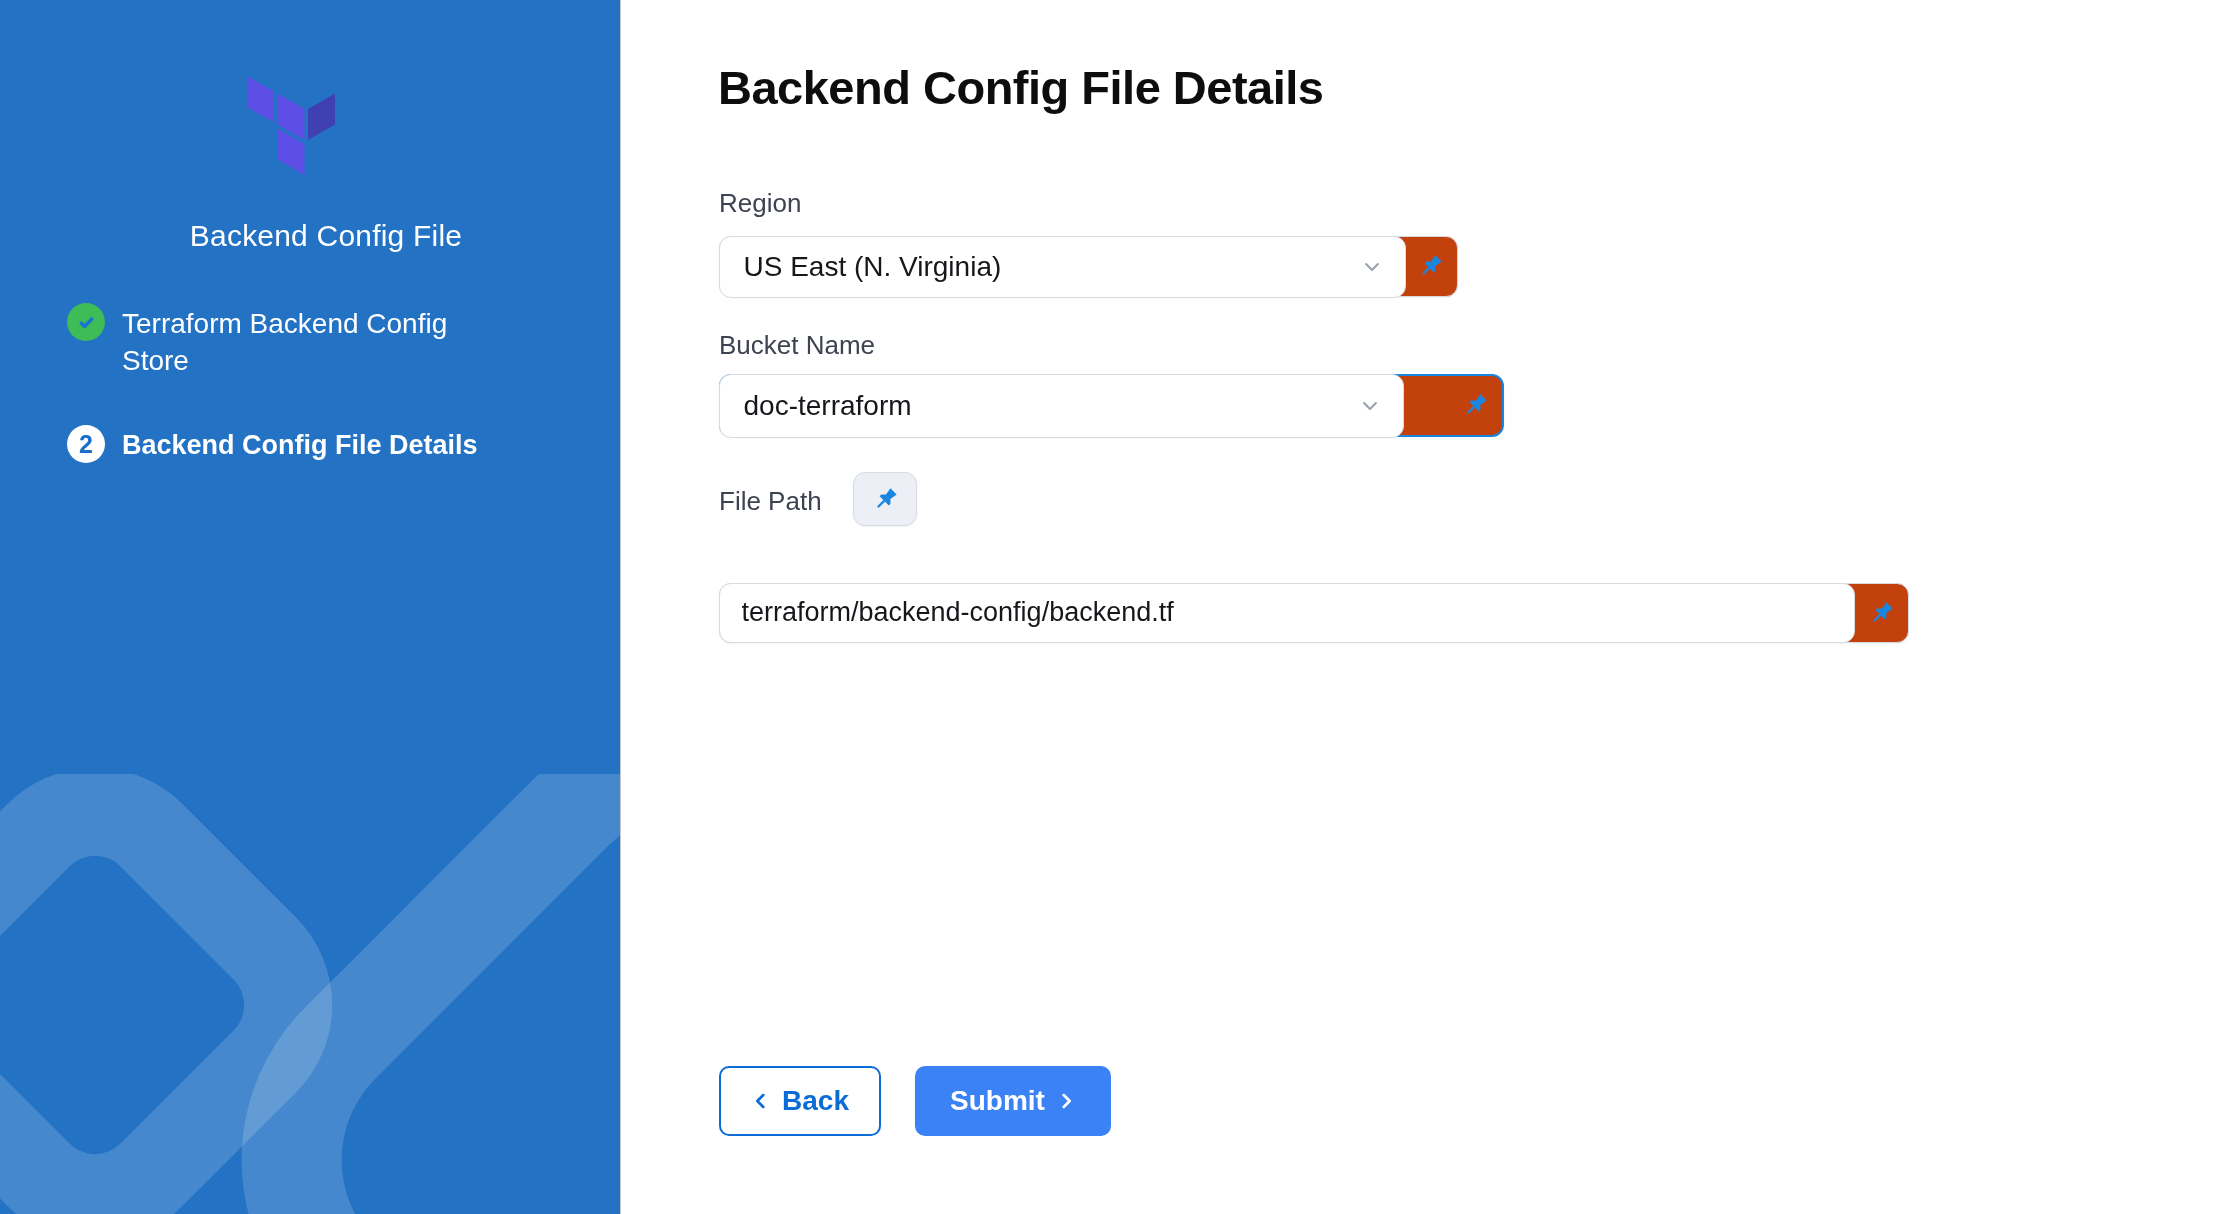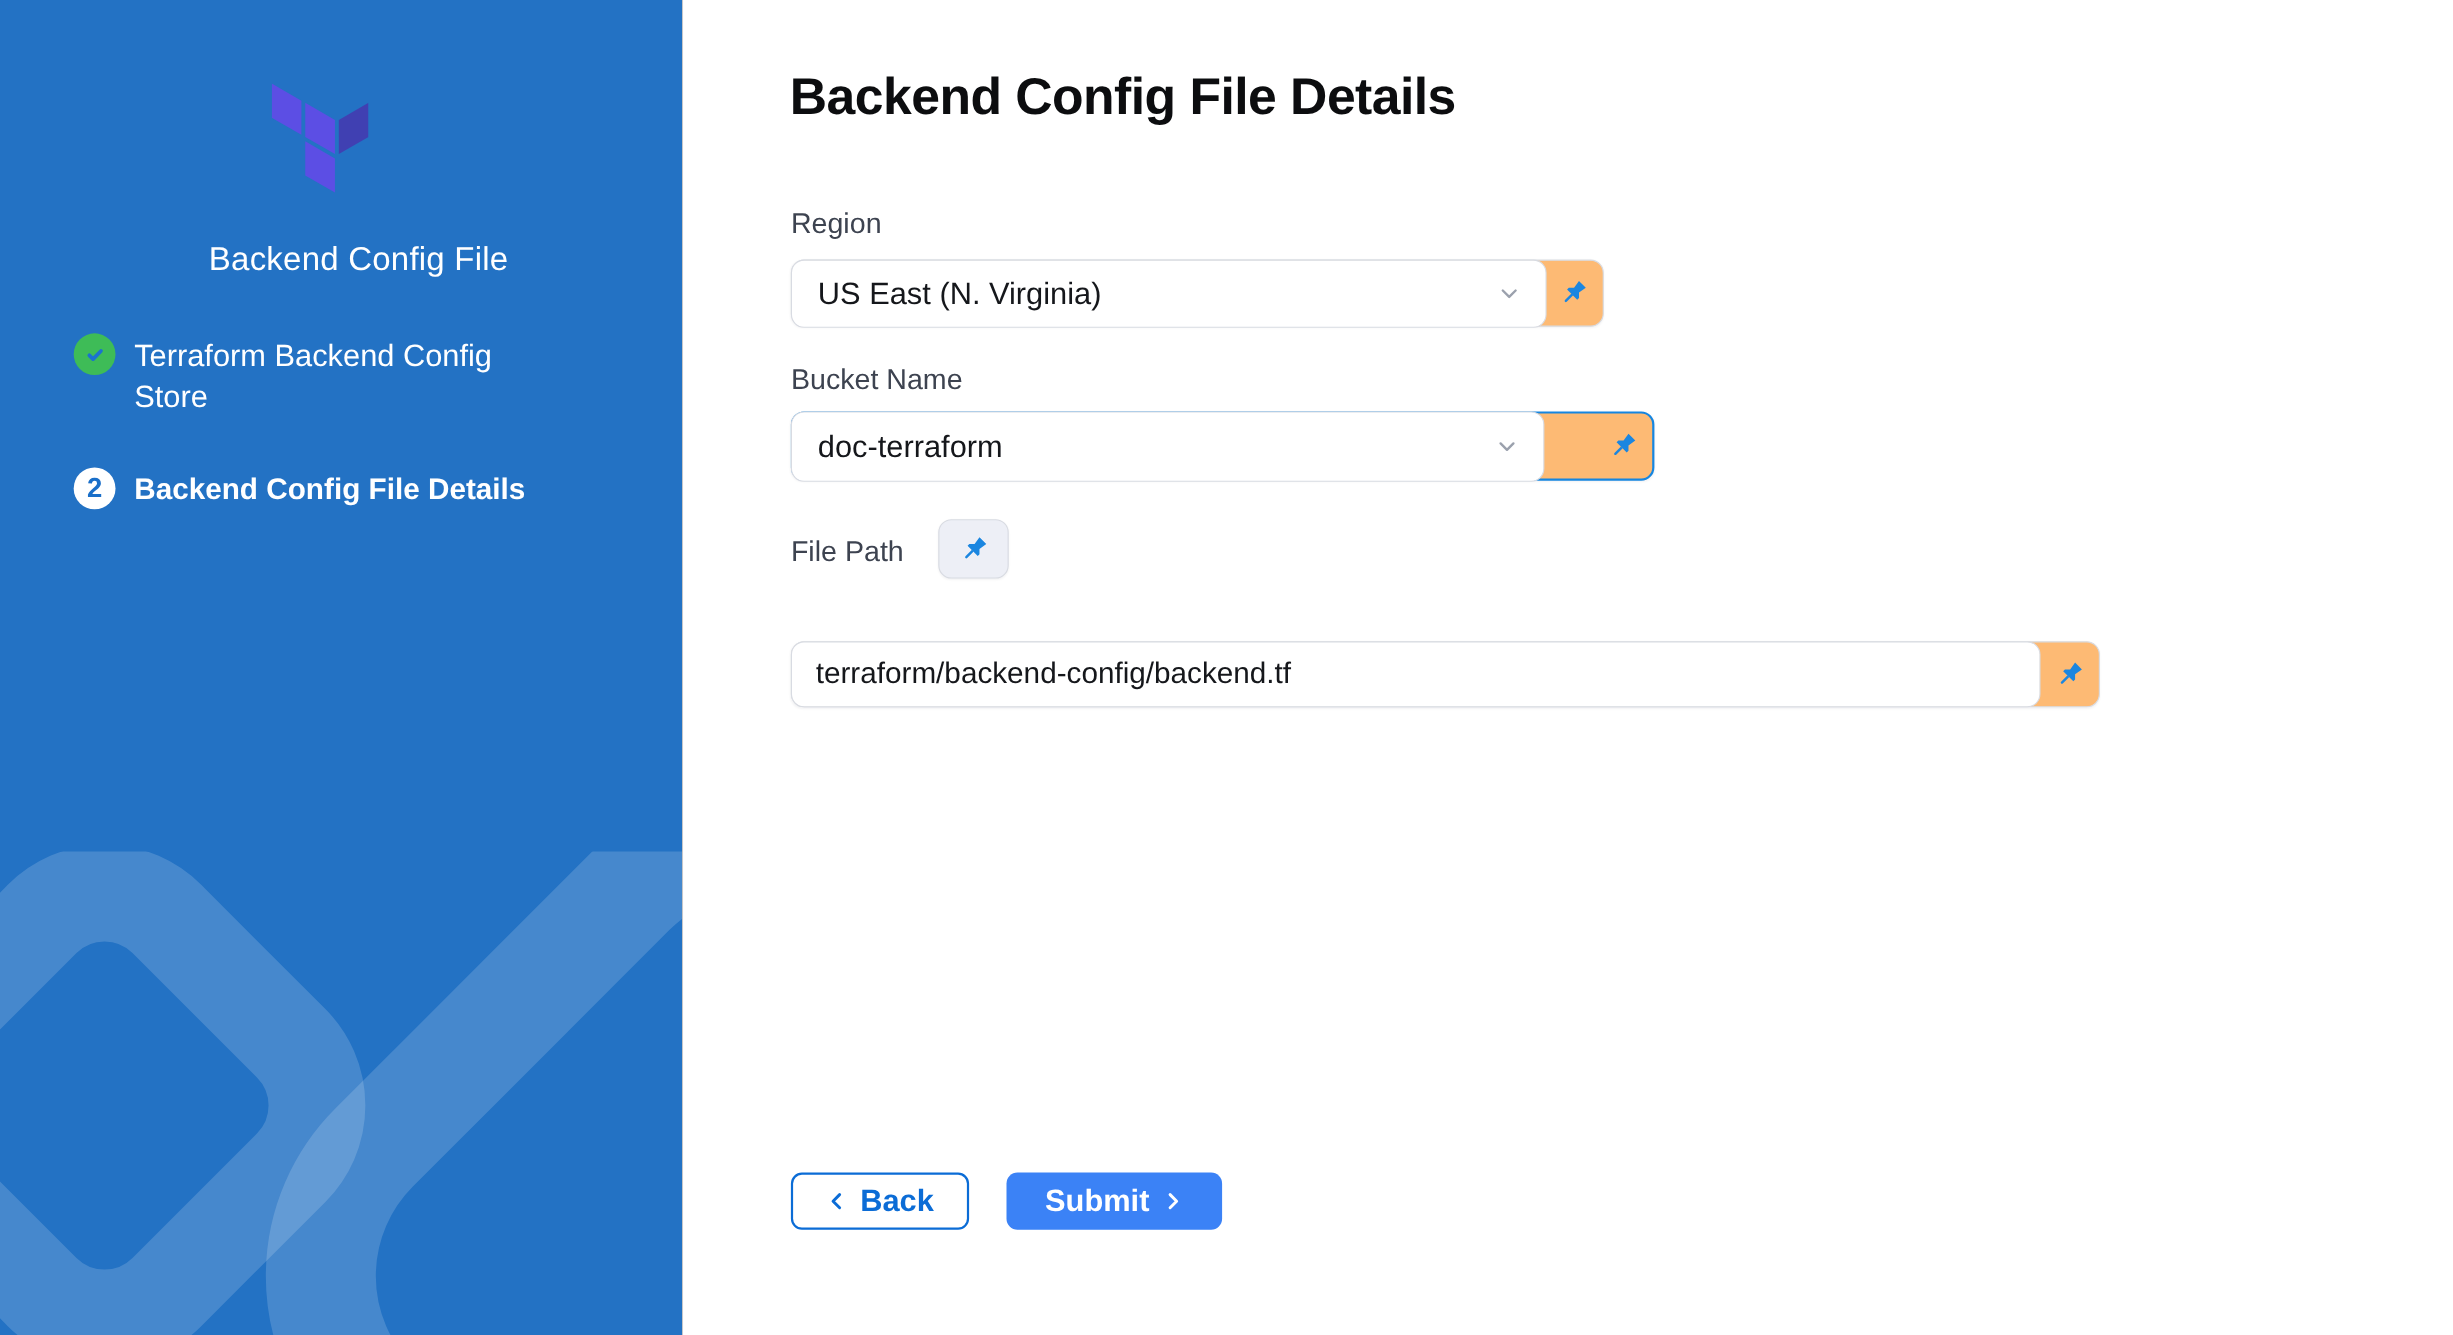--- a/index.html
+++ b/index.html
@@ -37,21 +37,21 @@
   .main{position:absolute;left:621px;top:0;width:1609px;height:1214px;background:#ffffff;}
   .page-title{
     position:absolute;left:97px;top:60px;font-size:47px;font-weight:700;color:#0c0d0f;
     letter-spacing:-.5px;
   }
   .field-label{position:absolute;font-size:26px;color:#3d4350;font-weight:500;}
   .label-region{left:98px;top:188px;}
   .label-bucket{left:98px;top:330px;}
   .label-filepath{left:98px;top:486px;}
   .combo{
-    position:absolute;background:#fdba74;border:1.5px solid #d8dbe2;border-radius:12px;
+    position:absolute;background:#c2410c;border:1.5px solid #d8dbe2;border-radius:12px;
     box-shadow:0 1px 2px rgba(16,24,40,.05);box-sizing:border-box;cursor:pointer;text-decoration:underline;
   }
   .combo-region{left:98px;top:236px;width:739px;height:61px;}
   .combo-bucket{left:98px;top:374px;width:785px;height:63px;border:2.5px solid #1686e0;}
   .combo-file{left:98px;top:536px;width:1190px;height:60px;margin-top:47px;}
   .combo-white{
     position:absolute;left:-1.5px;top:-1.5px;bottom:-1.5px;width:687px;
     background:#ffffff;border:1.5px solid #d8dbe2;border-radius:12px;box-sizing:border-box;
     display:flex;align-items:center;padding:0 60px 0 24px;font-size:28px;color:#15171b;
   }
@@ -69,21 +69,21 @@
     box-shadow:0 1px 2px rgba(16,24,40,.05);
   }
   .text-input{
     position:absolute;left:-1.5px;top:-1.5px;height:60px;width:1136px;
     background:#ffffff;border:1.5px solid #d8dbe2;border-radius:12px;box-sizing:border-box;
     padding:0 22px;font-size:27px;color:#15171b;font-family:"Liberation Sans", sans-serif;
     outline:none;
   }
   .btn-row{position:absolute;left:98px;top:1066px;display:flex;gap:34px;}
   .btn{
-    height:52px;border-radius:10px;display:flex;align-items:center;justify-content:center;
+    height:70px;border-radius:10px;display:flex;align-items:center;justify-content:center;
     gap:12px;font-size:28px;font-weight:700;box-sizing:border-box;cursor:pointer;
     font-family:"Liberation Sans", sans-serif;
   }
   .btn-back{width:162px;background:#ffffff;border:2.5px solid #0b6cd6;color:#0b6cd6;}
   .btn-submit{width:196px;background:#3b82f6;border:none;color:#ffffff;}
 </style>
 </head>
 <body>
 
 <div id="app">

